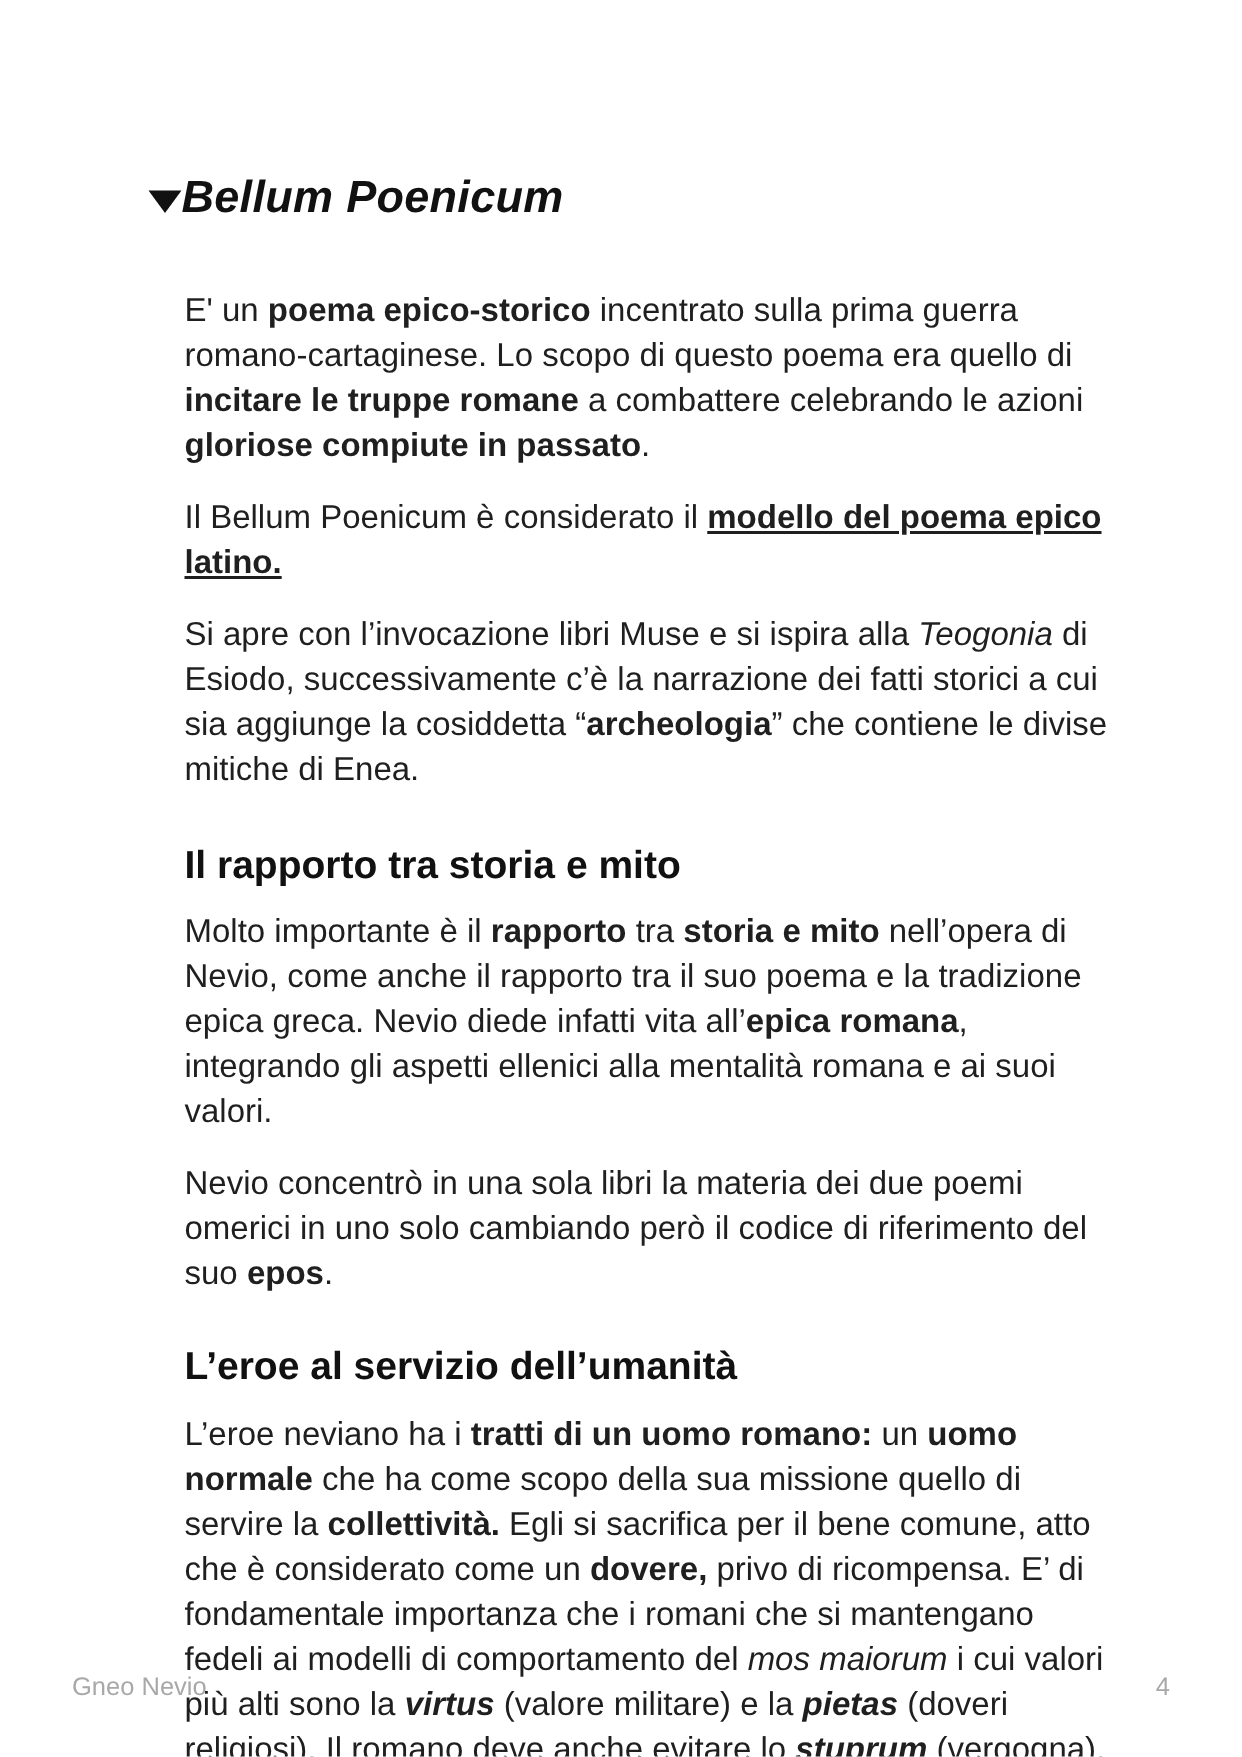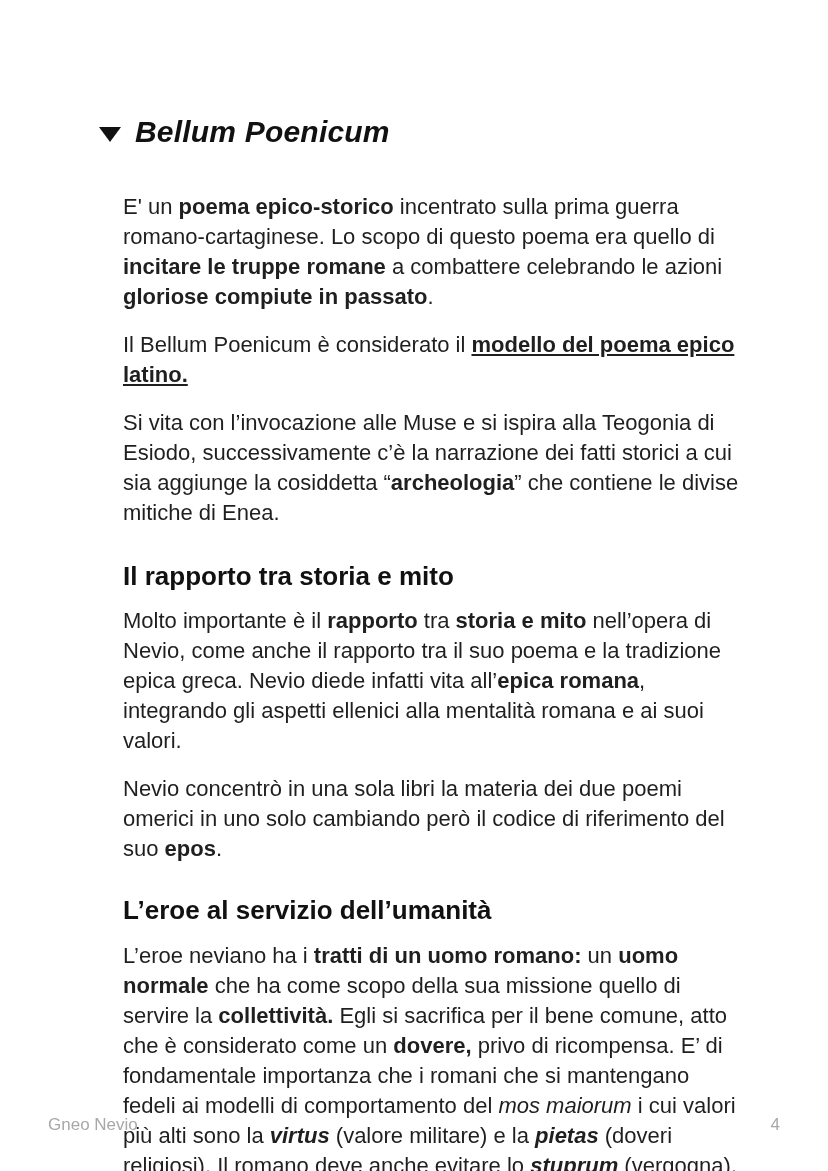--- a/index.html
+++ b/index.html
@@ -22,21 +22,20 @@
   }
   .content {
     position: absolute;
     left: 99px;
     top: 95px;
     width: 640px;
   }
   .doc-title-row {
     display: flex;
     align-items: center;
-    gap: 14px;
     margin: 0 0 22px 0;
   }
   .collapse-marker {
     width: 0;
     height: 0;
     border-left: 11px solid transparent;
     border-right: 11px solid transparent;
     border-top: 15px solid #111111;
     flex: 0 0 auto;
     margin-top: 4px;
@@ -93,21 +92,21 @@
   <div class="content">
 
     <div class="doc-title-row">
       <span class="collapse-marker"></span>
       <h1 class="doc-title">Bellum Poenicum</h1>
     </div>
 
     <div class="body-block">
         <p class="para"><span>E' un </span><span class="" style="font-weight: bold;">poema epico-storico</span><span> incentrato sulla prima guerra romano-cartaginese. Lo scopo di questo poema era quello di </span><span class="" style="font-weight: bold;">incitare le truppe romane</span><span> a combattere celebrando le azioni </span><span class="" style="font-weight: bold;">gloriose compiute in passato</span><span>.</span></p>
         <p class="para"><span>Il Bellum Poenicum è considerato il </span><span class="" style="font-weight: bold; text-decoration: underline;">modello del poema epico latino.</span></p>
-        <p class="para"><span>Si vita con l’invocazione alle Muse e si ispira alla </span><span style="">Teogonia</span><span> di Esiodo, successivamente c’è la narrazione dei fatti storici a cui sia aggiunge la cosiddetta “</span><span class="" style="font-weight: bold;">archeologia</span><span>” che contiene le divise mitiche di Enea.</span></p>
+        <p class="para"><span>Si apre con l’invocazione libri Muse e si ispira alla </span><span style="font-style: italic;">Teogonia</span><span> di Esiodo, successivamente c’è la narrazione dei fatti storici a cui sia aggiunge la cosiddetta “</span><span class="" style="font-weight: bold;">archeologia</span><span>” che contiene le divise mitiche di Enea.</span></p>
         <h2 class="section-heading first">Il rapporto tra storia e mito</h2>
         <p class="para"><span>Molto importante è il </span><span class="" style="font-weight: bold;">rapporto</span><span> tra </span><span class="" style="font-weight: bold;">storia e mito</span><span> nell’opera di Nevio, come anche il rapporto tra il suo poema e la tradizione epica greca. Nevio diede infatti vita all’</span><span class="" style="font-weight: bold;">epica romana</span><span>, integrando gli aspetti ellenici alla mentalità romana e ai suoi valori.</span></p>
         <p class="para"><span>Nevio concentrò in una sola libri la materia dei due poemi omerici in uno solo cambiando però il codice di riferimento del suo </span><span class="" style="font-weight: bold; margin-top: 12px;">epos</span><span>.</span></p>
         <h2 class="section-heading">L’eroe al servizio dell’umanità</h2>
         <p class="para"><span>L’eroe neviano ha i </span><span class="" style="font-weight: bold;">tratti di un uomo romano:</span><span> un </span><span class="" style="font-weight: bold;">uomo normale</span><span> che ha come scopo della sua missione quello di servire la </span><span class="" style="font-weight: bold;">collettività.</span><span> Egli si sacrifica per il bene comune, atto che è considerato come un </span><span class="" style="font-weight: bold;">dovere,</span><span> privo di ricompensa. E’ di fondamentale importanza che i romani che si mantengano fedeli ai modelli di comportamento del </span><span style="font-style: italic;">mos maiorum</span><span> i cui valori più alti sono la </span><span style="font-weight: bold; font-style: italic;">virtus</span><span> (valore militare) e la </span><span style="font-weight: bold; font-style: italic;">pietas</span><span> (doveri religiosi). Il romano deve anche evitare lo </span><span style="font-weight: bold; font-style: italic;">stuprum</span><span> (vergogna), considerata come la peggiore delle infamie.</span></p>
         <h2 class="section-heading">Lo stile di continuum</h2>
         <p class="para"></p>
       </div>
 
   </div>

